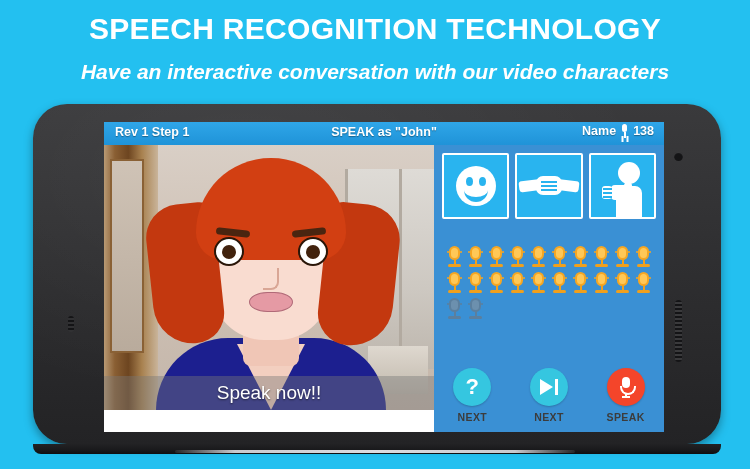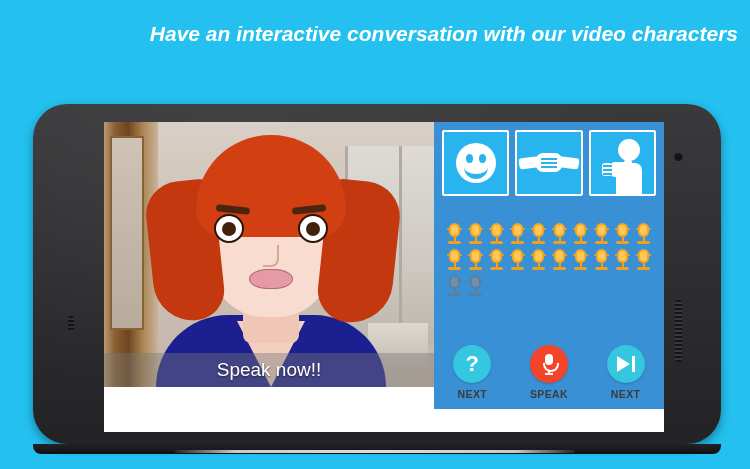--- a/index.html
+++ b/index.html
@@ -15,24 +15,23 @@
     position:absolute;left:0;top:0;width:750px;height:100px;
     text-align:center;
   }
   #promo-title{
     margin:0;padding-top:12px;
     font-size:30px;font-weight:bold;color:#ffffff;
     letter-spacing:0.3px;
     font-family:"Liberation Sans", sans-serif;
   }
   #promo-sub{
-    margin:12px;padding-top:10px;
+    margin:4px;padding-top:10px;
     font-size:21px;font-style:italic;font-weight:bold;color:#ffffff;
     font-family:"Liberation Sans", sans-serif;
-    text-align:right;
   }
 
   
   #phone{
     position:absolute;left:33px;top:104px;
     width:688px;height:340px;
     background:linear-gradient(180deg,#3a3a3c 0%,#2d2d2f 55%,#232325 100%);
     border-radius:34px;
     box-shadow:0 4px 10px rgba(0,0,0,.35);
   }
@@ -284,31 +283,41 @@
     position:absolute;left:0;bottom:0;width:230px;height:22px;background:#ffffff;z-index:-1;
   }
   #actions-bg{
     position:absolute;left:0;bottom:22px;width:230px;height:44px;background:#3a90d4;z-index:-1;
   }
 </style>
 </head>
 <body>
 
 <div id="promo">
+  <h1 id="promo-title">SPEECH RECOGNITION TECHNOLOGY</h1>
   <p id="promo-sub">Have an interactive conversation with our video characters</p>
 </div>
 
 <div id="phone">
   <div id="phone-inner-shade"></div>
   <div id="camera-dot"></div>
   <div id="speaker-grille"></div>
   <div id="mic-hole"></div>
 
   <div id="screen">
 
+    <div id="status-bar">
+      <span class="status-txt" id="status-left">Rev 1 Step 1</span>
+      <span class="status-txt" id="status-center">SPEAK as "John"</span>
+      <span class="status-txt" id="status-right">
+        <span>Name</span>
+        <span id="status-mic-glyph"></span>
+        <span>138</span>
+      </span>
+    </div>
 
     <div id="app-body">
 
       <div id="video-pane">
         <div id="bg-wall"></div>
         <div id="bg-cabinet"></div>
         <div id="bg-cabinet-line"></div>
         <div id="bg-box"></div>
         <div id="bg-doorframe">
           <div id="bg-doorpanel"></div>
@@ -525,37 +534,37 @@
         <div id="actions">
 
           <div class="act">
             <div class="act-circle" style="background:#35c6e0">
               <span class="q-mark">?</span>
             </div>
             <div class="act-label">NEXT</div>
           </div>
 
           <div class="act">
+            <div class="act-circle" style="background:#35c6e0">
+              <span class="next-ico">
+                <span class="next-tri"></span>
+                <span class="next-bar"></span>
+              </span>
+            </div>
+            <div class="act-label">NEXT</div>
+          </div>
+
+          <div class="act">
             <div class="act-circle" style="background:#f4452a">
               <span class="mic-ico">
                 <span class="mic-stem"></span>
                 <span class="mic-foot"></span>
               </span>
             </div>
             <div class="act-label">SPEAK</div>
-          </div>
-
-          <div class="act">
-            <div class="act-circle" style="background:#35c6e0">
-              <span class="next-ico">
-                <span class="next-tri"></span>
-                <span class="next-bar"></span>
-              </span>
-            </div>
-            <div class="act-label">NEXT</div>
           </div>
 
 
         </div>
       </div>
     </div>
   </div>
 </div>
 <div id="phone-base"></div>
 <div id="phone-stand-line"></div>

